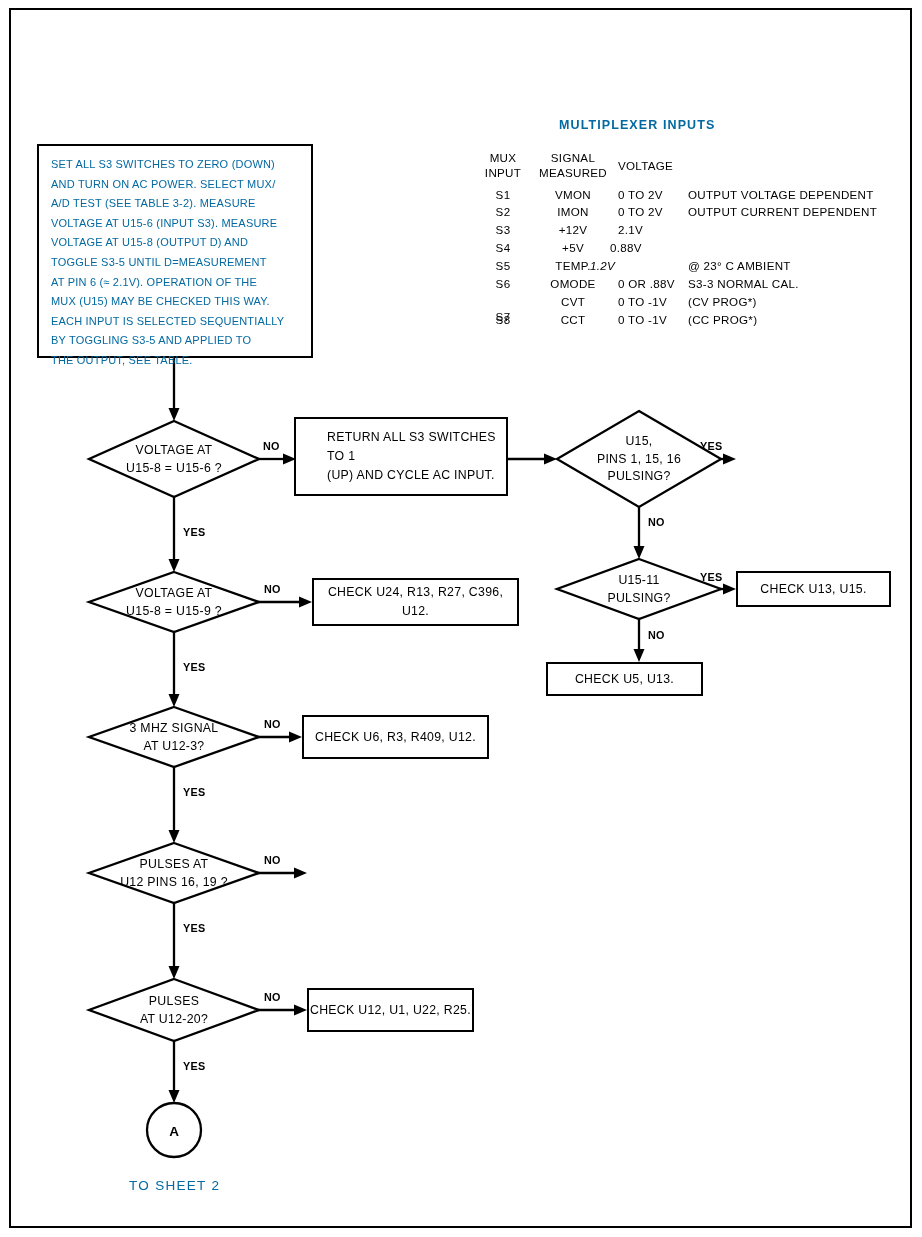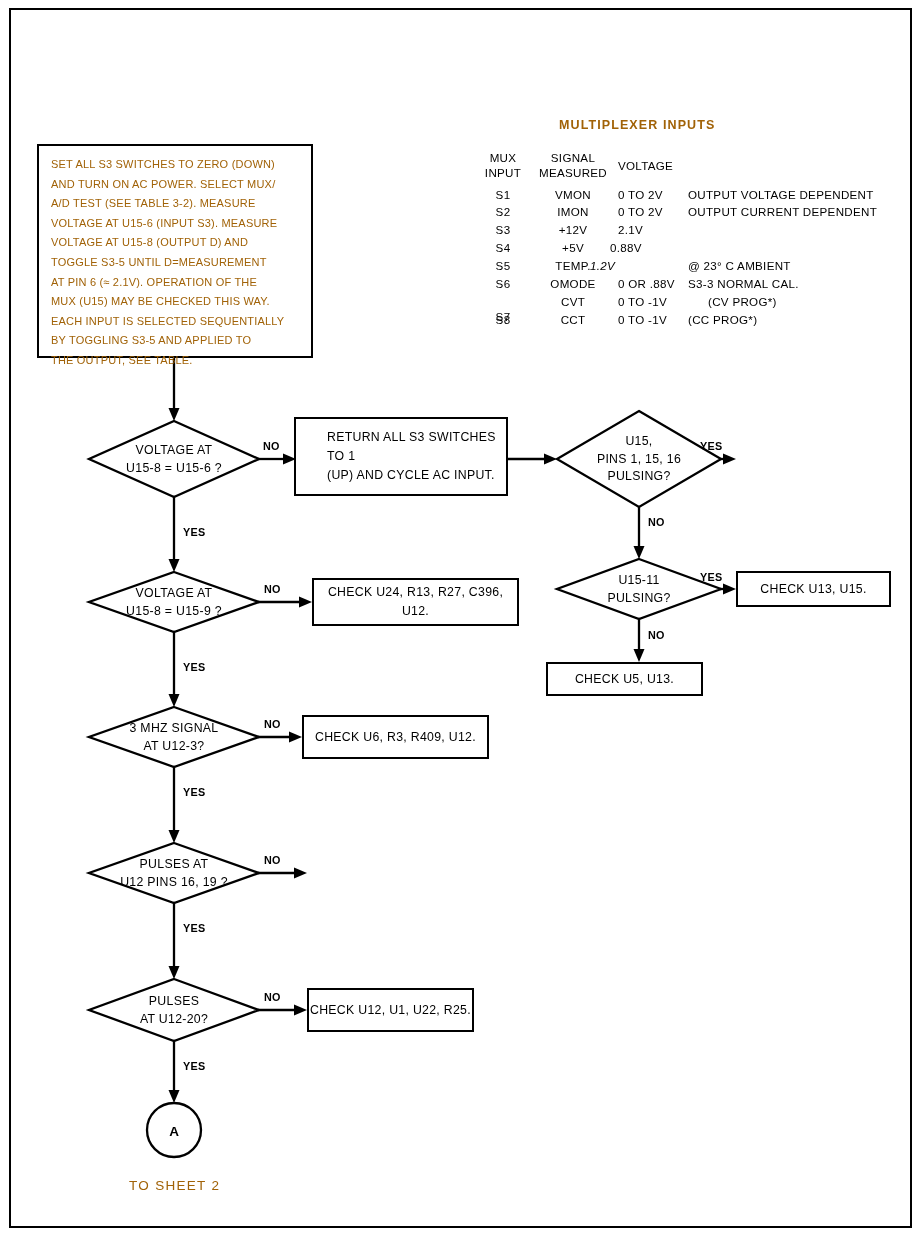--- a/index.html
+++ b/index.html
@@ -27,21 +27,21 @@
   svg.layer {
     position: absolute;
     left: 0; top: 0;
     width: 922px;
     height: 1237px;
     pointer-events: none;
   }
   .txt {
     position: absolute;
     font-family: "Liberation Sans", sans-serif;
-    color: #a16207;
+    color: #0369a1;
     white-space: pre;
     letter-spacing: 0.4px;
   }
   .center { text-align: center; }
 
   
   #instr-box {
     position: absolute;
     left: 37px; top: 144px;
     width: 276px; height: 214px;
@@ -238,21 +238,21 @@
   <div class="tbl-cell" style="left:688px; top:259px;">@ 23° C AMBIENT</div>
 
   <div class="tbl-cell center" style="left:479px; top:277px; width:48px;">S6</div>
   <div class="tbl-cell center" style="left:533px; top:277px; width:80px;">OMODE</div>
   <div class="tbl-cell" style="left:618px; top:277px;">0 OR .88V</div>
   <div class="tbl-cell" style="left:688px; top:277px;">S3-3 NORMAL CAL.</div>
 
   <div class="tbl-cell center" style="left:479px; top:295px; width:48px;margin-top:15px;">S7</div>
   <div class="tbl-cell center" style="left:533px; top:295px; width:80px;">CVT</div>
   <div class="tbl-cell" style="left:618px; top:295px;">0 TO -1V</div>
-  <div class="tbl-cell" style="left:708px; top:295px;">(CV PROG*)</div>
+  <div class="tbl-cell" style="left:688px; top:295px;">(CV PROG*)</div>
 
   <div class="tbl-cell center" style="left:479px; top:313px; width:48px;">S8</div>
   <div class="tbl-cell center" style="left:533px; top:313px; width:80px;">CCT</div>
   <div class="tbl-cell" style="left:618px; top:313px;">0 TO -1V</div>
   <div class="tbl-cell" style="left:688px; top:313px;">(CC PROG*)</div>
 
   <div class="dlabel" style="left:174px; top:459px;">VOLTAGE AT
 U15-8 = U15-6 ?</div>
   <div class="dlabel" style="left:174px; top:602px;">VOLTAGE AT
 U15-8 = U15-9 ?</div>

